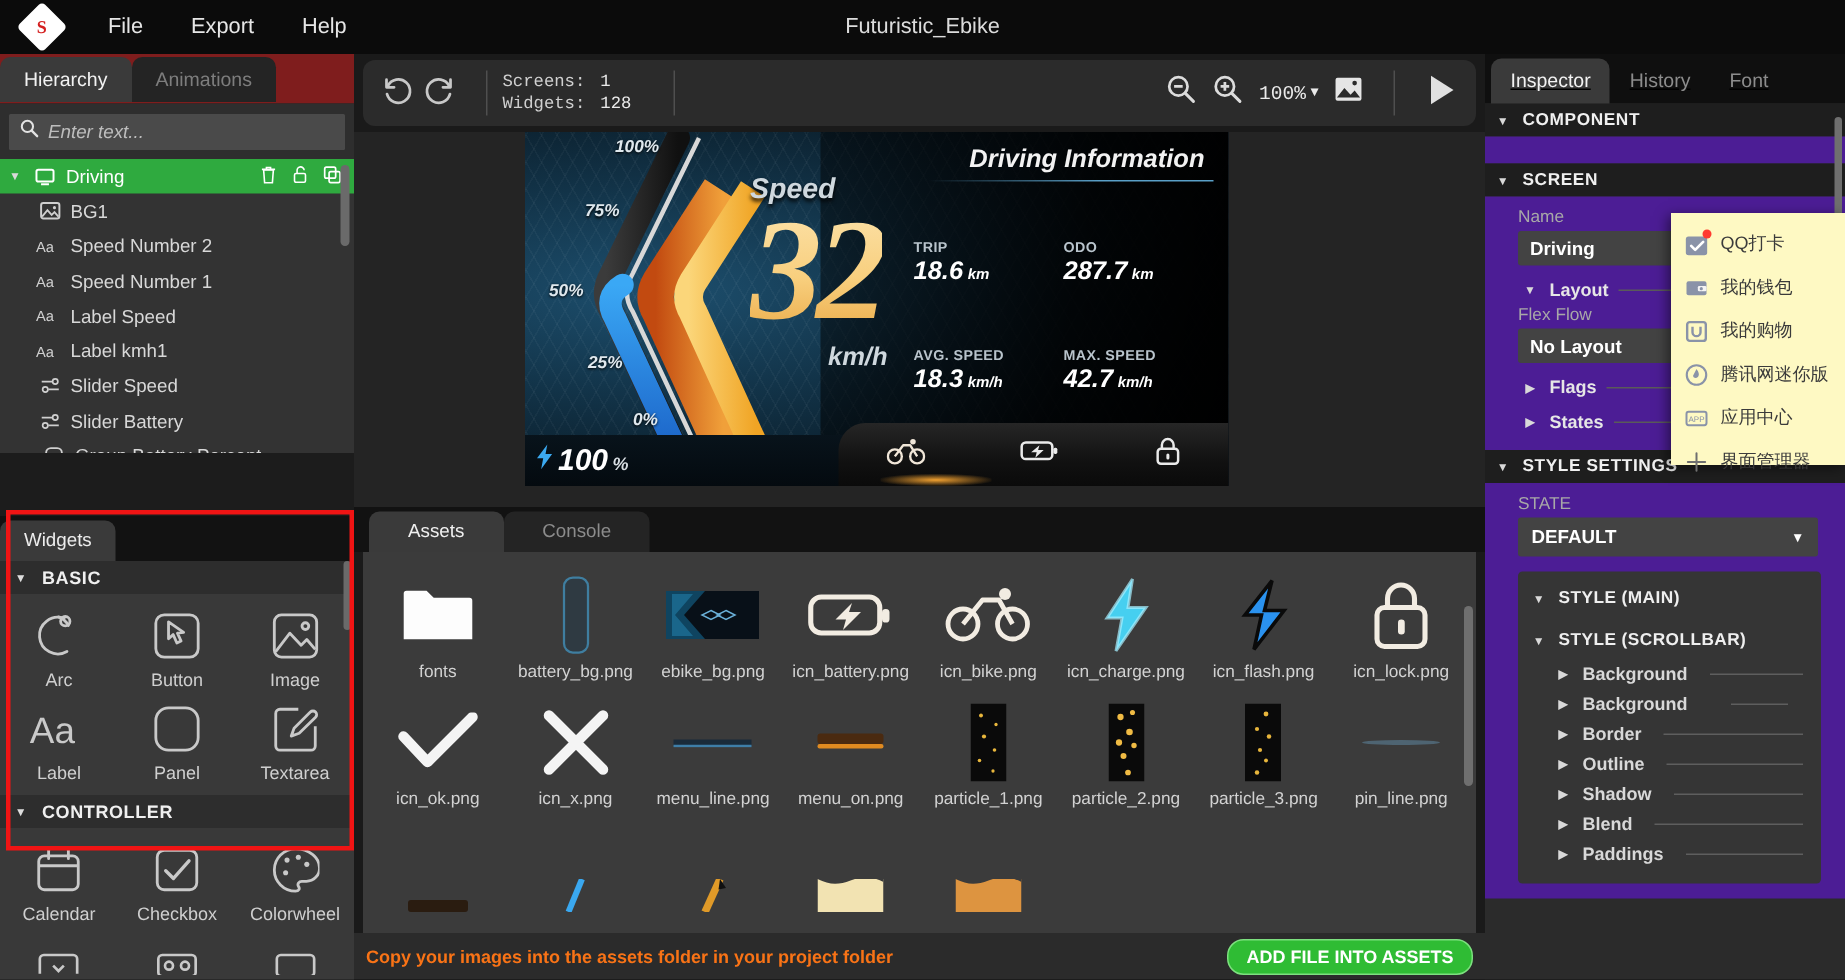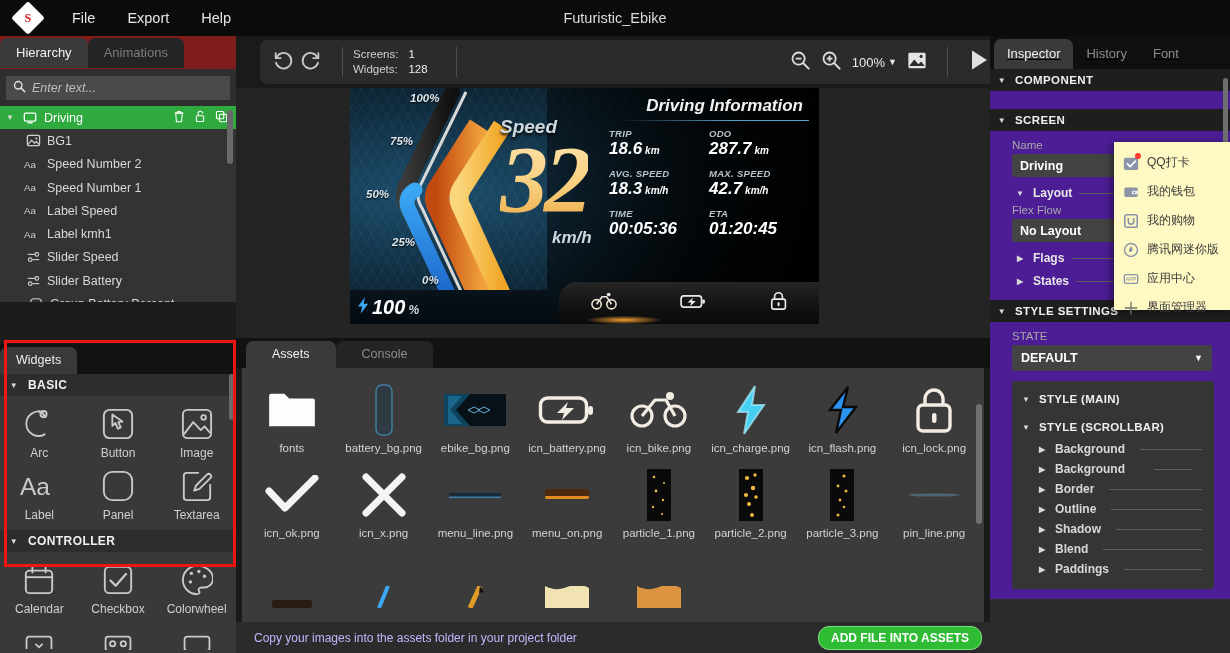--- a/index.html
+++ b/index.html
@@ -77,22 +77,22 @@
   .wcell .wlabel { font-size: 12px; color: #cfcfcf; }
   .redbox {
     position: absolute; left: 4px; top: 340px; width: 232px; height: 227px;
     border: 3px solid #f01414; pointer-events: none; z-index: 30;
   }
   .wscroll { position: absolute; right: 2px; top: 30px; width: 5px; height: 46px; background: #6a6a6a; border-radius: 3px; }
 
   
   .center { position: absolute; left: 236px; top: 36px; width: 754px; height: 617px; background: #1a1a1a; }
   .ctoolbar {
-    position: absolute; left: 24px; top: 4px; width: 742px; height: 44px;
-    background: #2b2b2b; border-radius: 8px; display: flex; align-items: center; padding: 0 12px;
+    position: absolute; left: 6px; top: 4px; width: 742px; height: 44px;
+    background: #2b2b2b; border-radius: 8px; display: flex; align-items: center; padding: 0 12px; font-family: Liberation Mono, monospace;
   }
   .tb-undo { display: flex; gap: 6px; margin-right: 10px; }
   .vdiv { width: 1px; height: 30px; background: #4f4f4f; margin: 0 10px; }
   .counts { font-size: 11.5px; color: #cfcfcf; line-height: 15px; display: flex; gap: 10px; }
   .counts .lbls { color: #cfcfcf; }
   .counts .vals { color: #eaeaea; }
   .tb-right { margin-left: auto; display: flex; align-items: center; gap: 10px; }
   .zoomval { font-size: 13px; color: #eaeaea; display: flex; align-items: center; gap: 3px; }
 
   .canvas-area { position: absolute; left: 0; top: 52px; width: 754px; height: 250px; background: #242424; overflow: hidden; }
@@ -119,21 +119,21 @@
     background: linear-gradient(180deg, #fde7b4 0%, #f8cf7e 55%, #e8a33c 100%);
     -webkit-background-clip: text; background-clip: text; color: transparent;
     letter-spacing: -4px; font-family: "Liberation Serif", serif;
   }
   .kmh-unit { position: absolute; left: 202px; top: 140px; color: #cfd8de; font-size: 17px; font-style: italic; font-weight: bold; }
   .dinfo-title { position: absolute; right: 16px; top: 8px; color: #f2f2f2; font-size: 17px; font-style: italic; font-weight: bold; }
   .dinfo-rule { position: absolute; right: 10px; top: 32px; width: 190px; height: 1px; background: linear-gradient(90deg, rgba(90,160,200,0) 0%, #5aa0c8 60%, #5aa0c8 100%); }
   .dgrid { position: absolute; right: 10px; top: 40px; width: 200px; }
   .dpair { display: flex; }
   .dcell { width: 100px; margin-bottom: 9px; }
-  .dkey { color: #b9c4cc; font-size: 9.5px; font-style: italic; font-weight: bold; letter-spacing: .3px; }
+  .dkey { color: #b9c4cc; font-size: 9.5px; font-weight: bold; letter-spacing: .3px; margin-top: 32px; }
   .dval { color: #ffffff; font-size: 17px; font-style: italic; font-weight: bold; }
   .dval small { font-size: 10px; font-weight: bold; margin-left: 3px; }
   .batt-bar {
     position: absolute; left: 0; bottom: 0; width: 100%; height: 34px;
     background: linear-gradient(180deg, #08131b 0%, #040a0f 100%);
   }
   .batt-txt { position: absolute; left: 8px; bottom: 5px; display: flex; align-items: baseline; gap: 3px; }
   .batt-num { color: #ffffff; font-size: 20px; font-style: italic; font-weight: bold; }
   .batt-pct { color: #d7dde2; font-size: 12px; font-style: italic; font-weight: bold; }
   .menu-strip {
@@ -153,21 +153,21 @@
   .agrid-wrap { position: absolute; left: 6px; top: 30px; width: 742px; height: 256px; background: #3b3b3b; overflow: hidden; }
   .agrid { display: grid; grid-template-columns: repeat(8, 1fr); padding: 6px 4px 0; }
   .acell { display: flex; flex-direction: column; align-items: center; padding: 8px 2px 4px; }
   .athumb { width: 64px; height: 56px; display: flex; align-items: center; justify-content: center; }
   .alabel { font-size: 11.5px; color: #d2d2d2; text-align: center; line-height: 13px; margin-top: 4px; word-break: break-all; width: 84px; }
   .ascroll { position: absolute; right: 2px; top: 36px; width: 6px; height: 120px; background: #6f6f6f; border-radius: 3px; }
   .statusbar {
     position: absolute; left: 0; bottom: 0; width: 754px; height: 31px;
     background: #2b2b2b; display: flex; align-items: center; padding: 0 8px;
   }
-  .status-txt { color: #c4b5fd; font-size: 12px; font-weight: normal; margin-left: 10px; }
+  .status-txt { color: #f97316; font-size: 12px; font-weight: bold; }
   .addbtn {
     margin-left: auto; background: #2fbc34; color: #fff; font-size: 12px; font-weight: bold;
     padding: 4px 12px; border-radius: 11px; border: 1px solid #7de07f;
   }
 
   
   .right-col { position: absolute; left: 990px; top: 36px; width: 240px; height: 617px; background: #2b2b2b; }
   .rtabstrip { height: 33px; background: #0f0f0f; display: flex; align-items: flex-end; padding-left: 4px; text-decoration: underline; }
   .rtab { padding: 7px 13px 8px; font-size: 13px; border-radius: 7px 7px 0 0; }
   .rtab.active { background: #3a3a3a; color: #f2f2f2; }

